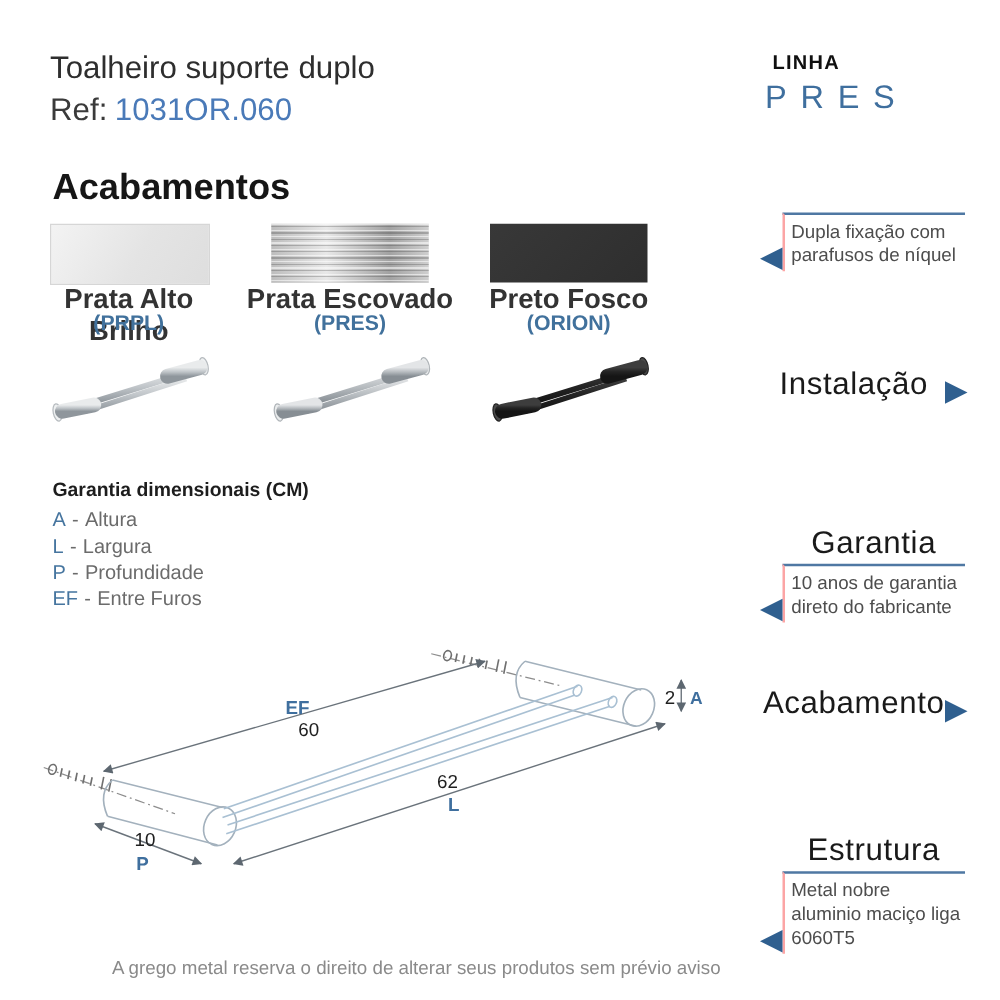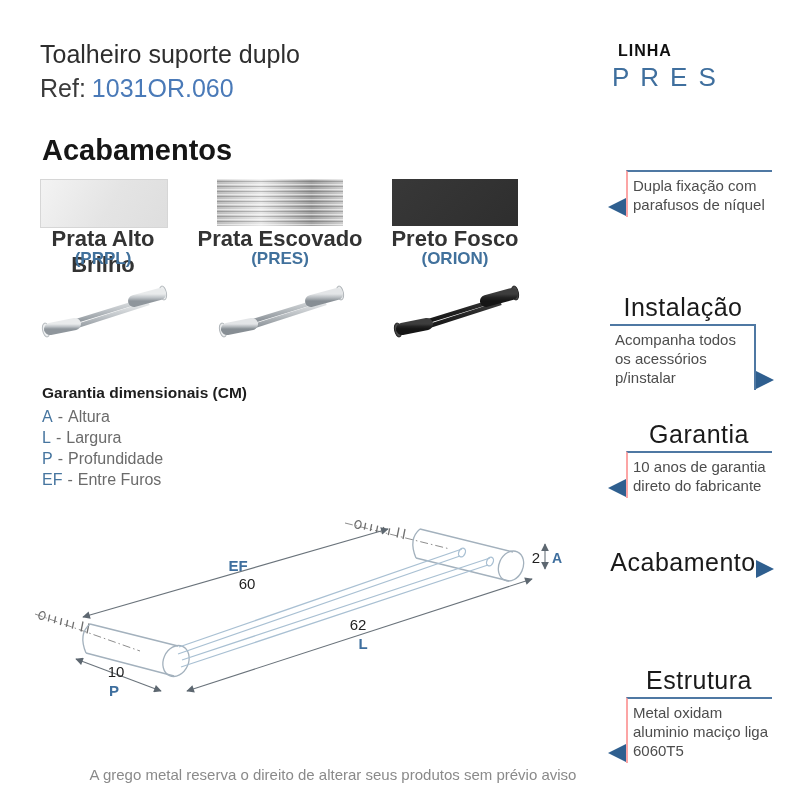--- a/index.html
+++ b/index.html
@@ -214,21 +214,20 @@
 <div class="section arrow-left sec-seguranca">
   <div class="inner">
     <div class="box">Dupla fixação com parafusos de níquel</div>
   </div>
   <div class="tri"></div>
 </div>
 
 <div class="section arrow-right sec-instalacao">
   <div class="inner">
     <h3>Instalação</h3>
-    <div class="box">Acompanha todos os acessórios p/instalar</div>
   </div>
   <div class="tri"></div>
 </div>
 
 <div class="section arrow-left sec-garantia">
   <div class="inner">
     <h3>Garantia</h3>
     <div class="box">10 anos de garantia direto do fabricante</div>
   </div>
   <div class="tri"></div>
@@ -237,18 +236,18 @@
 <div class="section arrow-right sec-acabamento">
   <div class="inner">
     <h3>Acabamento</h3>
   </div>
   <div class="tri"></div>
 </div>
 
 <div class="section arrow-left sec-estrutura">
   <div class="inner">
     <h3>Estrutura</h3>
-    <div class="box">Metal oxidam aluminio maciço liga 6060T5</div>
+    <div class="box">Metal nobre aluminio maciço liga 6060T5</div>
   </div>
   <div class="tri"></div>
 </div>
 
 <div class="abs footer">A grego metal reserva o direito de alterar seus produtos sem prévio aviso</div>
 
 </body></html>

